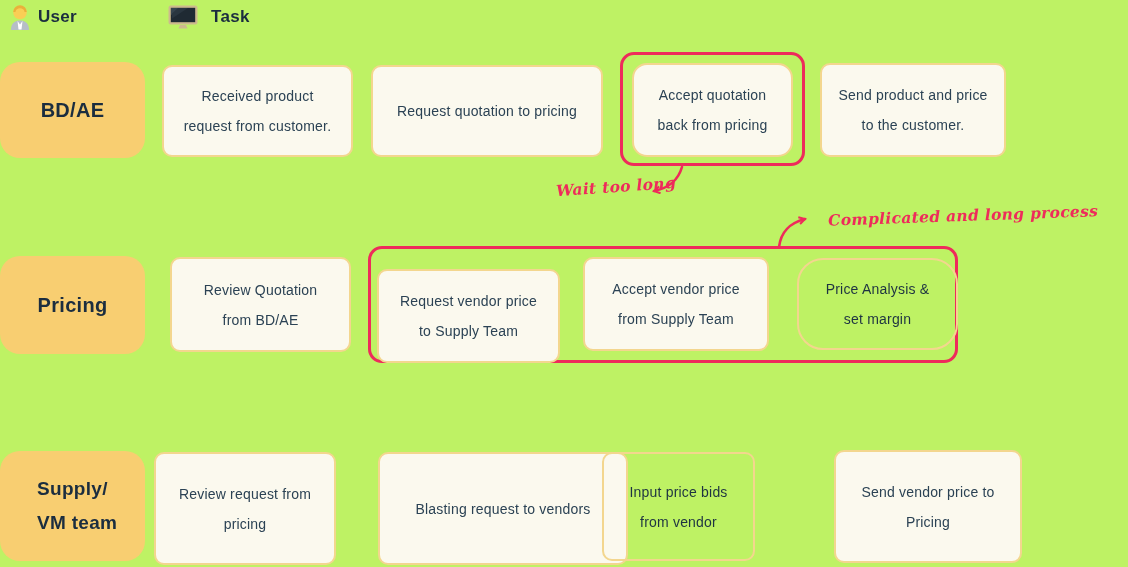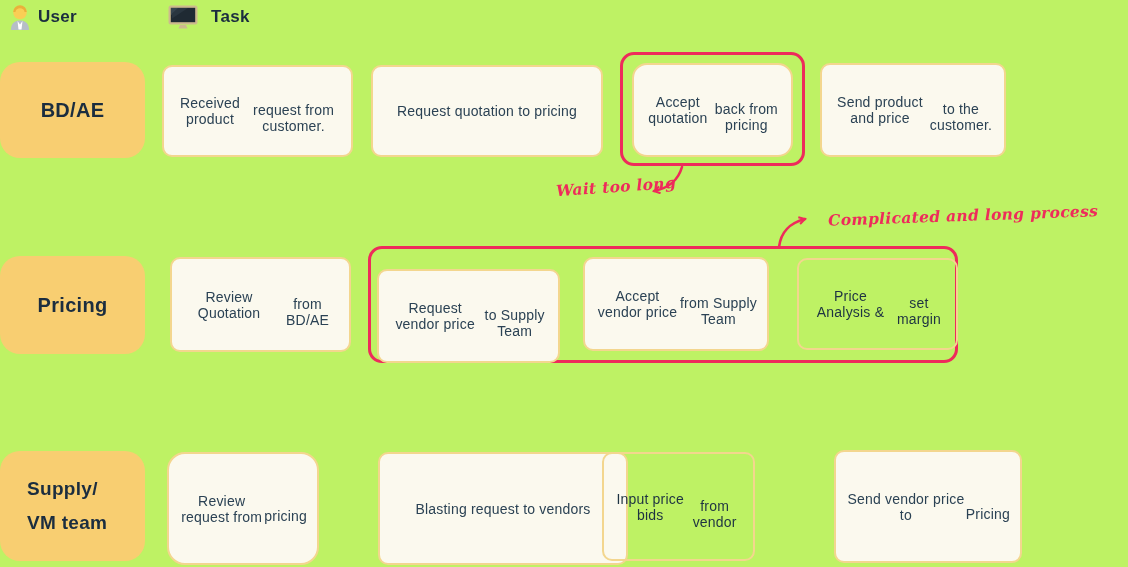--- a/index.html
+++ b/index.html
@@ -20,28 +20,28 @@
   .lane {
     position:absolute;
     background:#F8CE71;
     border-radius:20px;
     color:#1B2D3F;
     font-weight:bold; font-size:20px;
     display:flex; flex-direction:column;
     justify-content:center; align-items:center;
     letter-spacing:0.3px;
   }
-  .lane.left-align { align-items:flex-start; padding-left:27px; }
+  .lane.left-align { align-items:flex-start; padding-left:37px; }
   .lane .lane-line + .lane-line { margin-top:12px; }
   .lane .lane-line:empty { display:none; }
   .card {
     position:absolute;
     border:2px solid #F3D68E;
     border-radius:10px;
-    display:flex; flex-direction:row;
+    display:flex; flex-direction:column;
     justify-content:center; align-items:center;
     text-align:center;
     font-size:14px; color:#2B4254;
     letter-spacing:0.2px;
     padding:6px 10px;
   }
   .card.filled { background:#FBF9EE; }
   .card.outline { background:transparent; color:#1E3342; }
   .card .line + .line { margin-top:14px; }
   .card .line:empty { display:none; }
@@ -125,26 +125,26 @@
     <span class="line">from BD/AE</span>
   </div>
   <div class="card filled" style="left:377px; top:257px; width:183px; height:94px;margin-top:12px;">
     <span class="line">Request vendor price</span>
     <span class="line">to Supply Team</span>
   </div>
   <div class="card filled" style="left:583px; top:257px; width:186px; height:94px;">
     <span class="line">Accept vendor price</span>
     <span class="line">from Supply Team</span>
   </div>
-  <div class="card outline" style="left:797px; top:258px; width:161px; height:92px;">
+  <div class="card outline" style="left:797px; top:258px; width:161px; height:92px;border-radius:26px;">
     <span class="line">Price Analysis &amp;</span>
     <span class="line">set margin</span>
   </div>
 
-  <div class="card filled" style="left:167px; top:452px; width:152px; height:113px;border-radius:18px;">
+  <div class="card filled" style="left:154px; top:452px; width:182px; height:113px;">
     <span class="line">Review request from</span>
     <span class="line">pricing</span>
   </div>
   <div class="card filled" style="left:378px; top:452px; width:250px; height:113px;">
     <span class="line">Blasting request to vendors</span>
 
   </div>
   <div class="card outline" style="left:602px; top:452px; width:153px; height:109px;">
     <span class="line">Input price bids</span>
     <span class="line">from vendor</span>

